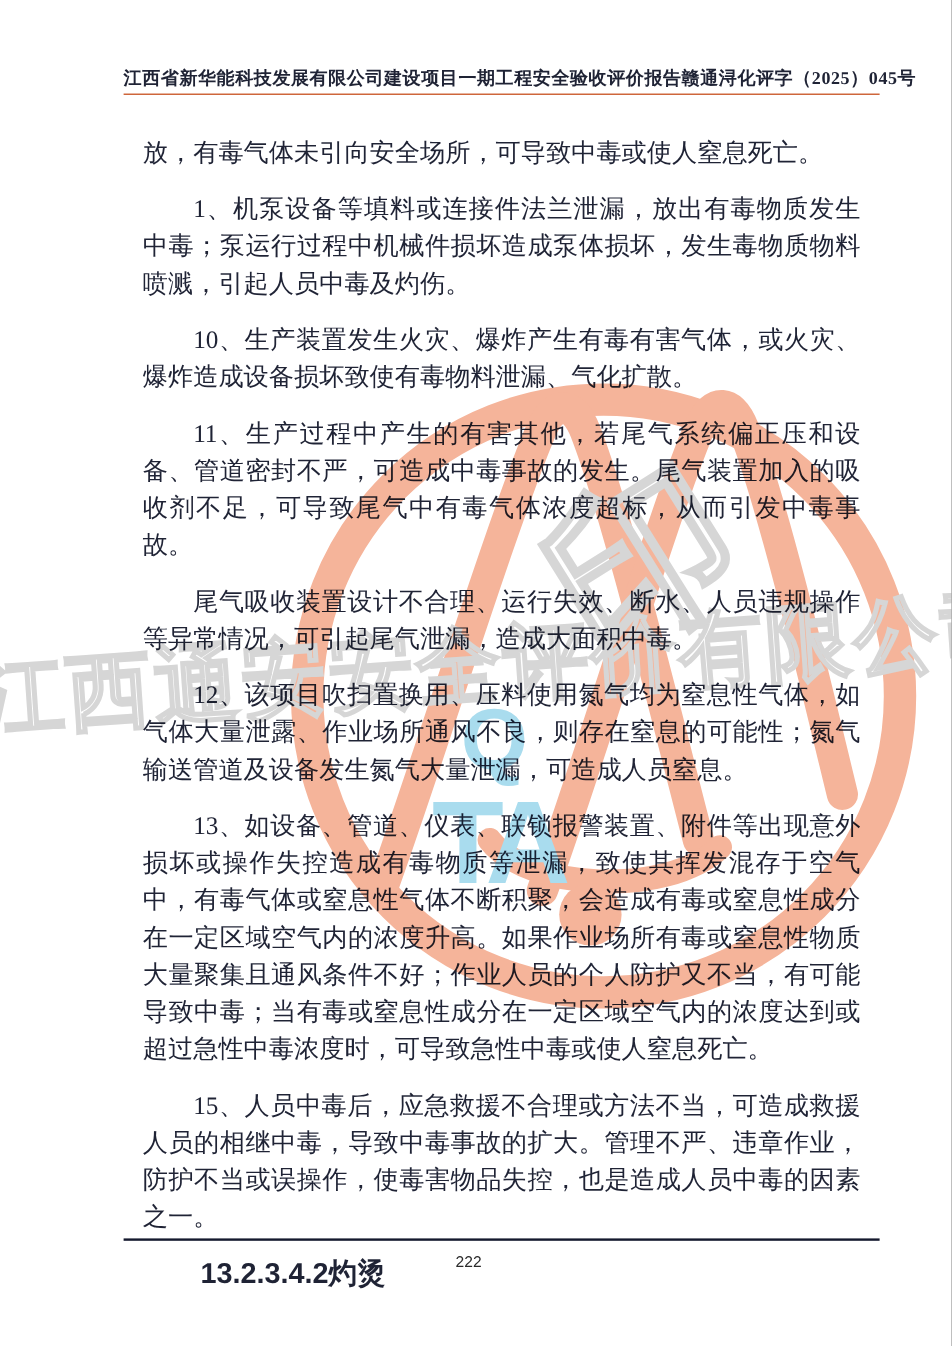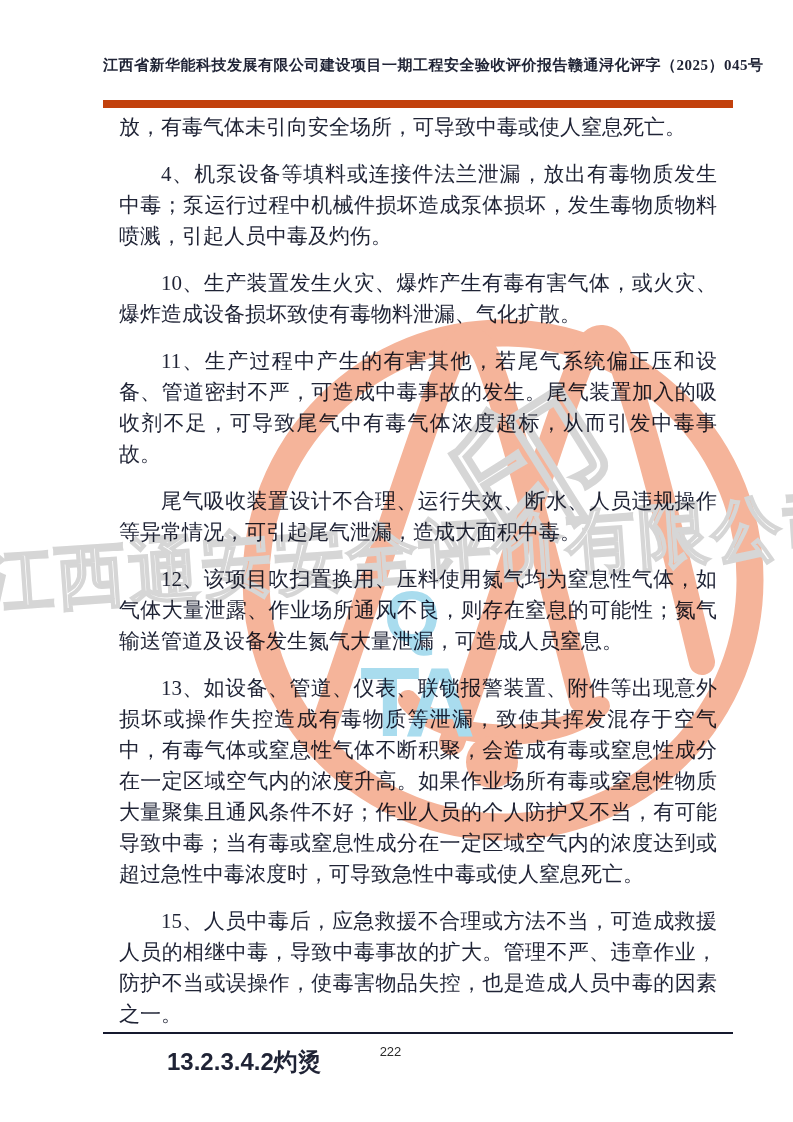--- a/index.html
+++ b/index.html
@@ -10,22 +10,22 @@
     overflow:hidden;
     font-family:"Liberation Serif","DejaVu Serif",serif;
     color:#1f2335;
     margin:0 auto;
   }
   
   .header{
     position:absolute;left:103px;right:60px;top:56px;
     display:flex;align-items:flex-end;
     font-size:15px;font-weight:bold;
-    border-bottom:8px solid #c2410c;
-    padding-bottom:25px;
+    border-bottom:1px solid #c2410c;
+    padding-bottom:3px;
     letter-spacing:0.5px;
   }
   .header .h-left{white-space:nowrap;}
   .header .h-right{white-space:nowrap;}
   
   .body-text{
     position:absolute;left:103px;right:60px;top:96px;
     font-size:21px;line-height:31px;
     text-align:justify;
   }
@@ -90,21 +90,21 @@
 
 <div class="page">
 
   <div class="header">
     <span class="h-left">江西省新华能科技发展有限公司建设项目一期工程安全验收评价报告</span>
     <span class="h-right">赣通浔化评字（2025）045号</span>
   </div>
 
   <div class="body-text">
     <p class="no-indent">放，有毒气体未引向安全场所，可导致中毒或使人窒息死亡。</p>
-    <p>4、机泵设备等填料或连接件法兰泄漏，放出有毒物质发生中毒；泵运行过程中机械件损坏造成泵体损坏，发生毒物质物料喷溅，引起人员中毒及灼伤。</p>
+    <p>1、机泵设备等填料或连接件法兰泄漏，放出有毒物质发生中毒；泵运行过程中机械件损坏造成泵体损坏，发生毒物质物料喷溅，引起人员中毒及灼伤。</p>
     <p>10、生产装置发生火灾、爆炸产生有毒有害气体，或火灾、爆炸造成设备损坏致使有毒物料泄漏、气化扩散。</p>
     <p>11、生产过程中产生的有害其他，若尾气系统偏正压和设备、管道密封不严，可造成中毒事故的发生。尾气装置加入的吸收剂不足，可导致尾气中有毒气体浓度超标，从而引发中毒事故。</p>
     <p>尾气吸收装置设计不合理、运行失效、断水、人员违规操作等异常情况，可引起尾气泄漏，造成大面积中毒。</p>
     <p>12、该项目吹扫置换用、压料使用氮气均为窒息性气体，如气体大量泄露、作业场所通风不良，则存在窒息的可能性；氮气输送管道及设备发生氮气大量泄漏，可造成人员窒息。</p>
     <p>13、如设备、管道、仪表、联锁报警装置、附件等出现意外损坏或操作失控造成有毒物质等泄漏，致使其挥发混存于空气中，有毒气体或窒息性气体不断积聚，会造成有毒或窒息性成分在一定区域空气内的浓度升高。如果作业场所有毒或窒息性物质大量聚集且通风条件不好；作业人员的个人防护又不当，有可能导致中毒；当有毒或窒息性成分在一定区域空气内的浓度达到或超过急性中毒浓度时，可导致急性中毒或使人窒息死亡。</p>
     <p>15、人员中毒后，应急救援不合理或方法不当，可造成救援人员的相继中毒，导致中毒事故的扩大。管理不严、违章作业，防护不当或误操作，使毒害物品失控，也是造成人员中毒的因素之一。</p>
     <p class="heading">13.2.3.4.2灼烫</p>
   </div>
 
   <div class="footer-rule"></div>

